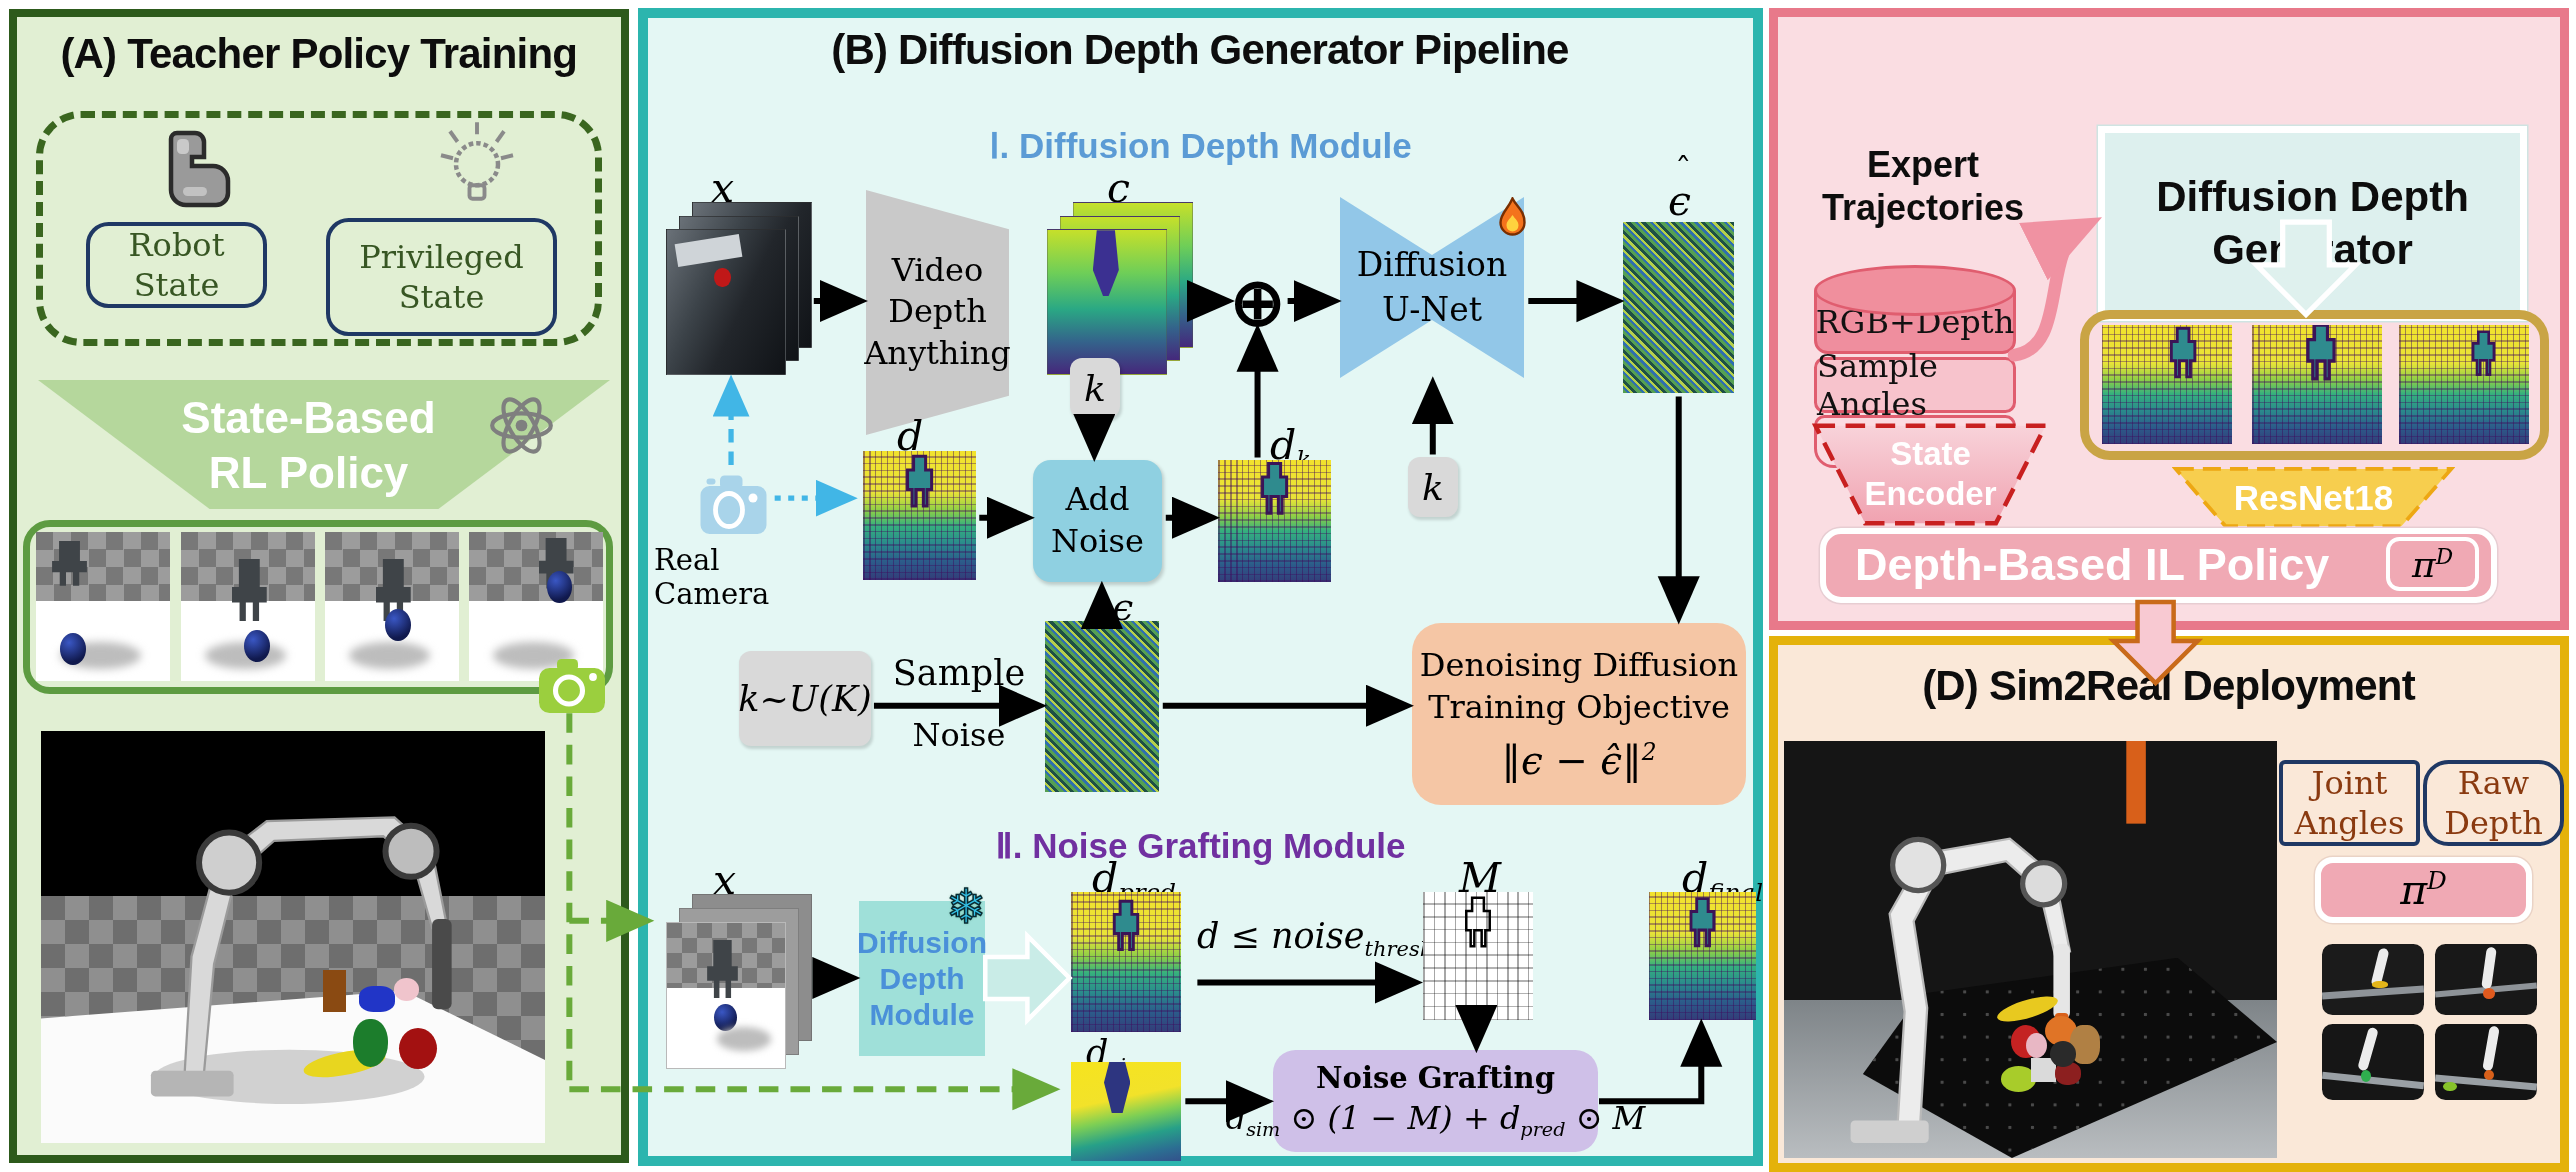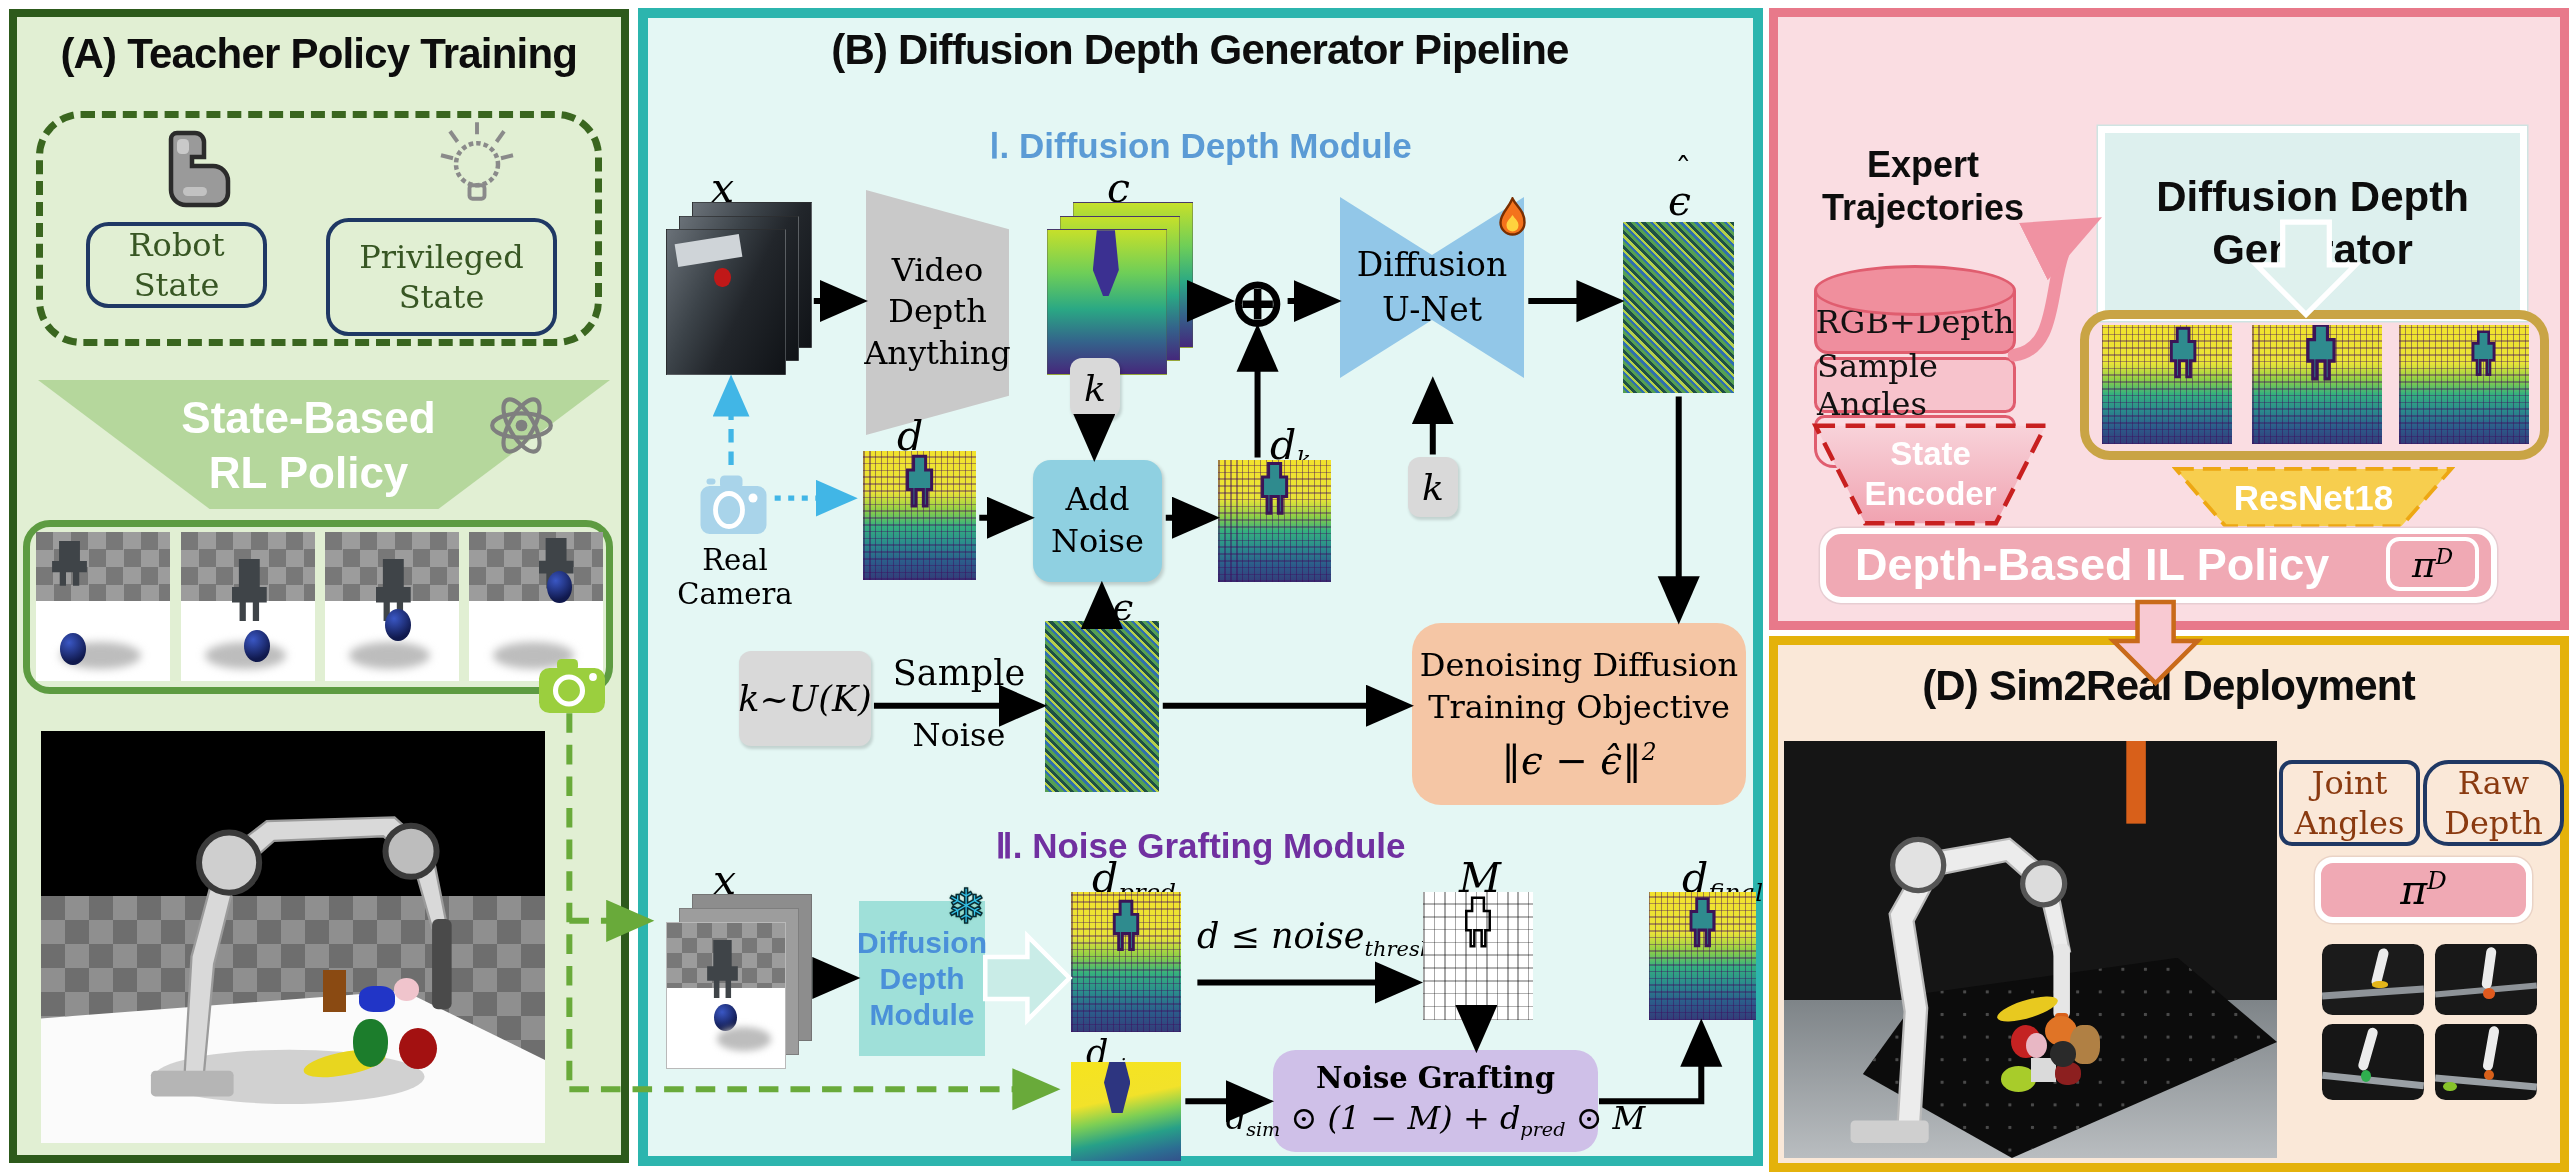--- a/index.html
+++ b/index.html
@@ -255,21 +255,21 @@
 
   <div class="graybox center math" style="left:1408px;top:457px;width:50px;height:60px;font-size:36px;">k</div>
 
   <svg class="abs" style="left:696px;top:468px;" width="75" height="72" viewBox="0 0 50 48">
     <rect x="3" y="12" width="44" height="32" rx="6" fill="#a9d4ea"></rect>
     <rect x="16" y="5" width="15" height="9" rx="3" fill="#a9d4ea"></rect>
     <rect x="7" y="7" width="6" height="4" rx="2" fill="#a9d4ea"></rect>
     <ellipse cx="22" cy="28" rx="9" ry="11" fill="none" stroke="#ffffff" stroke-width="3.2"></ellipse>
     <circle cx="38" cy="20" r="3" fill="#ffffff"></circle>
   </svg>
-  <div class="abs serif" style="left:654px;top:543px;width:162px;text-align:center;font-size:29px;color:#000;">Real Camera</div>
+  <div class="abs serif" style="left:654px;top:543px;width:162px;font-size:29px;color:#000;">Real Camera</div>
 
   <div class="graybox center math" style="left:739px;top:651px;width:132px;height:95px;font-size:35px;">k~U(K)</div>
   <div class="abs serif" style="left:884px;top:653px;width:150px;text-align:center;font-size:35px;color:#000;">Sample</div>
   <div class="abs serif" style="left:884px;top:716px;width:150px;text-align:center;font-size:32px;color:#000;">Noise</div>
 
   <div class="mlabel" style="left:1112px;top:585px;font-size:38px;">ϵ</div>
   <div class="img noiseimg" style="left:1045px;top:621px;width:114px;height:171px;"></div>
 
   <div class="abs col" style="left:1412px;top:623px;width:334px;height:182px;background:#f5c6a5;border-radius:29px;">
     <div class="serif" style="font-size:32px;line-height:1.3;color:#000;">
@@ -424,21 +424,21 @@
     <span class="abs" style="left:46%;top:68%;width:30px;height:33px;background:#c42222;border-radius:50%;"></span>
     <span class="abs" style="left:53%;top:66%;width:32px;height:30px;background:#e07426;border-radius:50%;"></span>
     <span class="abs" style="left:58%;top:68%;width:30px;height:39px;background:#b08044;border-radius:42%;"></span>
     <span class="abs" style="left:44%;top:78%;width:35px;height:25.6px;background:#a8cc2a;border-radius:50%;"></span>
     <span class="abs" style="left:50%;top:76%;width:25.6px;height:24px;background:#dadada;"></span>
     <span class="abs" style="left:55%;top:77%;width:25.6px;height:22.6px;background:#8c1f1f;border-radius:46%;"></span>
     <span class="abs" style="left:49%;top:70%;width:21px;height:25.6px;background:#e8b7c4;border-radius:50%;"></span>
     <span class="abs" style="left:54%;top:72%;width:25.6px;height:25.6px;background:#2a2a2a;border-radius:50%;"></span>
   </div>
 
-  <div class="navybox col serif" style="left:2279px;top:760px;width:141px;height:86px;font-size:32px;line-height:1.25;color:#8a3a10;border-radius:13px;">
+  <div class="navybox col serif" style="left:2279px;top:760px;width:141px;height:86px;font-size:32px;line-height:1.25;color:#8a3a10;border-radius:6px;">
     <span>Joint</span>
     <span>Angles</span>
   </div>
   <div class="navybox col serif" style="left:2423px;top:760px;width:141px;height:86px;font-size:32px;line-height:1.25;color:#8a3a10;border-radius:25.6px;">
     <span>Raw</span>
     <span>Depth</span>
   </div>
 
   <div class="abs center" style="left:2315px;top:857px;width:217px;height:66px;background:#f0a9b4;border:6px solid #ffffff;border-radius:18px;box-sizing:border-box;box-shadow:0 0 0 1.5px #ead3c6;">
     <span class="math" style="font-size:41px;color:#000;"><span>π</span><sup>D</sup></span>

